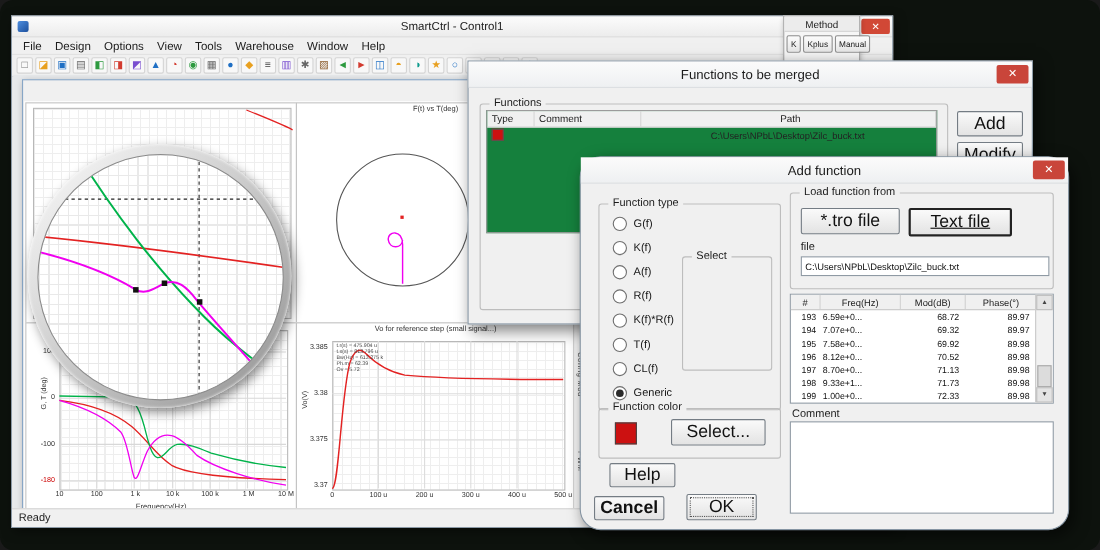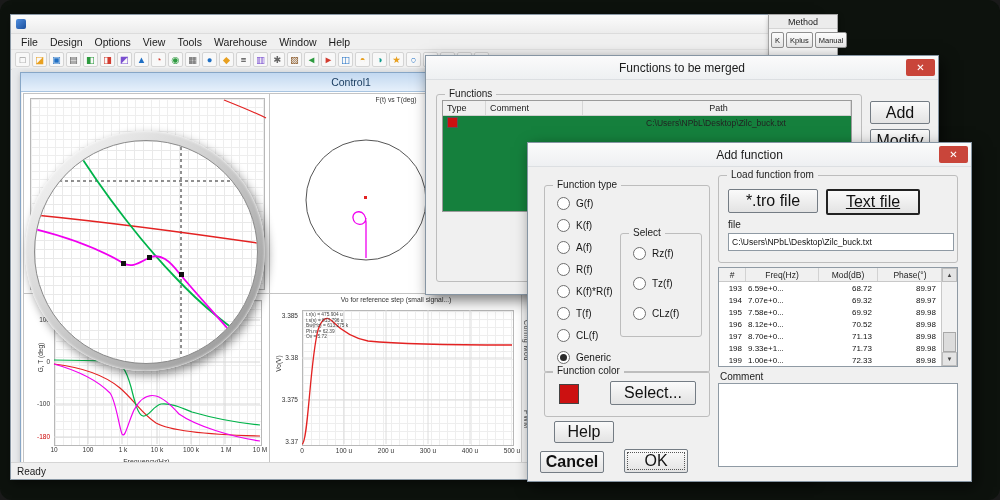--- a/index.html
+++ b/index.html
@@ -56,38 +56,38 @@
   .vtab{position:absolute;left:1px;writing-mode:vertical-rl;font-size:7px;color:#444;letter-spacing:.5px;}
   
   #lens{position:absolute;left:13px;top:63px;width:240px;height:240px;border-radius:50%;
         background:linear-gradient(135deg,#fdfdfd 0%,#cfcfcf 45%,#8f8f8f 100%);
         box-shadow:3px 4px 10px rgba(0,0,0,.45), inset 0 0 3px rgba(255,255,255,.9);z-index:5;}
   #lens-inner{position:absolute;left:9px;top:9px;width:222px;height:222px;border-radius:50%;overflow:hidden;
         border:1px solid #8a8a8a;background-color:#fff;
         background-image:repeating-linear-gradient(to right,#e9e9e9 0 1px,transparent 1px 9px),
                          repeating-linear-gradient(to bottom,#e9e9e9 0 1px,transparent 1px 9px);}
   
-  #methodpanel{position:absolute;left:768px;top:14px;width:68px;height:44px;background:#f6f6f6;border:1px solid #a5a5a5;z-index:6;box-shadow:1px 2px 5px rgba(0,0,0,.3);}
+  #methodpanel{position:absolute;left:712px;top:14px;width:68px;height:44px;background:#f6f6f6;border:1px solid #a5a5a5;z-index:6;box-shadow:1px 2px 5px rgba(0,0,0,.3);}
   .mp-title{height:13px;background:#ececec;border-bottom:1px solid #d5d5d5;font-size:9px;display:flex;align-items:center;justify-content:center;color:#222;}
   .mp-row{display:flex;gap:2px;padding:3px 2px;}
   .mp-btn{font-size:7.5px;height:14px;border:1px solid #8f8f8f;border-radius:2px;background:linear-gradient(#fcfcfc,#e6e6e6);
           display:flex;align-items:center;justify-content:center;padding:0 3px;}
   
   #fndialog{left:425px;top:55px;width:512px;height:238px;z-index:8;}
   #fn-list{position:absolute;left:16px;top:44px;width:408px;height:110px;background:#15803d;border:1px solid #9b9b9b;}
   #fn-head{display:flex;height:14px;background:#f0f0f0;border-bottom:1px solid #cfcfcf;}
   .fh{font-size:9px;padding-left:4px;display:flex;align-items:center;border-right:1px solid #d6d6d6;color:#222;}
   .fh.f0{width:38px;} .fh.f1{width:92px;} .fh.f2{flex:1;justify-content:center;}
   .fn-row{display:flex;height:13px;align-items:center;font-size:8.5px;}
   .fn-type{width:42px;display:flex;align-items:center;padding-left:4px;}
   .fn-swatch{width:9px;height:9px;background:#cc1111;border:1px solid #555;}
   .fn-comment{width:92px;}
   .fn-path{flex:1;text-align:center;color:#222;}
   
-  #adddialog{left:527px;top:142px;width:443px;height:338px;z-index:9;}
+  #adddialog{left:527px;top:142px;width:443px;height:338px;z-index:9;border-radius:19px;}
   .radio-row{display:flex;align-items:center;gap:6px;height:22px;font-size:10px;color:#151515;}
   #dg-radios .radio-row{height:30px;}
   .radio{width:11px;height:11px;border:1px solid #6f6f6f;border-radius:50%;background:#fff;position:relative;flex:0 0 auto;}
   .radio.checked::after{content:"";position:absolute;left:2px;top:2px;right:2px;bottom:2px;background:#2b2b2b;border-radius:50%;}
   .field{position:absolute;background:#fff;border:1px solid #8f9aa4;font-size:8.5px;display:flex;align-items:center;padding:0 3px;color:#111;white-space:nowrap;overflow:hidden;}
   
   #dtable{position:absolute;left:190px;top:124px;width:238px;height:98px;background:#fff;border:1px solid #8f9aa4;}
   #tbl-head{display:flex;height:13px;background:#f0f0f0;border-bottom:1px solid #c9c9c9;}
   .th{font-size:8.5px;display:flex;align-items:center;justify-content:center;border-right:1px solid #d2d2d2;color:#222;}
   .th.c0{width:26px;} .th.c1{width:72px;} .th.c2{width:58px;} .th.c3{width:64px;}
@@ -102,20 +102,21 @@
   .cmtbox{position:absolute;background:#fff;border:1px solid #8f9aa4;}
 </style>
 </head>
 <body>
 
 <div id="stage">
 
   <div id="mainwin" class="win">
     <div class="mw-title">
       <span class="appicon"></span>
+      <span class="mw-title-text">SmartCtrl - Control1</span>
       <span class="mw-close">✕</span>
     </div>
     <div id="menubar">
         <span class="menu-item">File</span>
         <span class="menu-item">Design</span>
         <span class="menu-item">Options</span>
         <span class="menu-item">View</span>
         <span class="menu-item">Tools</span>
         <span class="menu-item">Warehouse</span>
         <span class="menu-item">Window</span>
@@ -148,23 +149,20 @@
         <span class="ticon" style="color: rgb(31, 111, 196);">○</span>
         <span class="ticon" style="color: rgb(122, 79, 208);">▧</span>
         <span class="ticon" style="color: rgb(15, 155, 142);">▲</span>
         <span class="ticon" style="color: rgb(210, 59, 47);">▤</span>
         <span class="ticon" style="color: rgb(31, 111, 196);">?</span>
       </div>
 
     <div class="mdi">
 
       <div id="childwin">
-        <div class="cw-title">
-          <span>Control1</span>
-        </div>
         <div class="cw-client">
 
           <div class="plot" style="left:1px;top:1px;width:245px;height:199px;">
             <div class="axis" style="left:6px;top:4px;width:233px;height:190px;"></div>
             <svg width="245" height="199" viewBox="0 0 245 199">
               <path d="M200,6 C215,12 230,18 242,24" stroke="#e32222" stroke-width="1.2" fill="none"></path>
             </svg>
           </div>
 
           <div class="plot" style="left:247px;top:1px;width:252px;height:199px;">
@@ -348,34 +346,20 @@
           </div>
           <div class="radio-row">
             <span class="radio checked"></span>
             <span>Generic</span>
           </div>
         </div>
     </div>
 
     <div class="group" style="left:92px;top:90px;width:80px;height:102px;background:#f0f0f0;">
       <span class="glabel">Select</span>
-      <div id="dg-radios" style="position:absolute;left:12px;top:4px;">
-          <div class="radio-row">
-            <span class="radio"></span>
-            <span>Rz(f)</span>
-          </div>
-          <div class="radio-row">
-            <span class="radio"></span>
-            <span>Tz(f)</span>
-          </div>
-          <div class="radio-row">
-            <span class="radio"></span>
-            <span>CLz(f)</span>
-          </div>
-        </div>
     </div>
 
     <div class="group" style="left:190px;top:32px;width:238px;height:86px;">
       <span class="glabel">Load function from</span>
     </div>
     <div class="btn" style="left:200px;top:46px;width:88px;height:22px;">*.tro file</div>
     <div class="btn focusd" style="left:298px;top:46px;width:90px;height:22px;">Text file</div>
     <div style="position:absolute;left:200px;top:76px;font-size:10px;">file</div>
     <div class="field" style="left:200px;top:90px;width:218px;height:16px;">C:\Users\NPbL\Desktop\Zilc_buck.txt</div>
 

